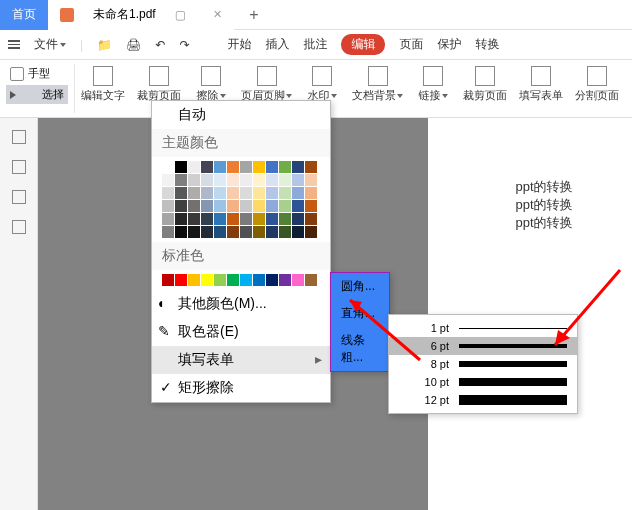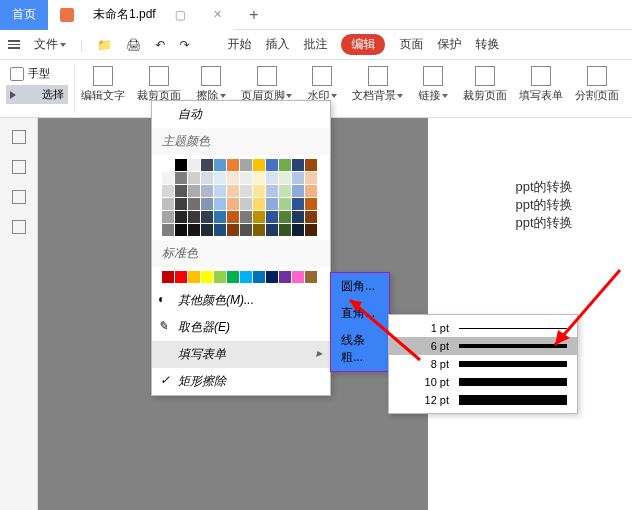--- a/index.html
+++ b/index.html
@@ -30,21 +30,21 @@
 .tool-grp{display:flex;flex-direction:column;align-items:center;padding:2px 6px;min-width:48px;}
 .tool-big-icon{width:20px;height:20px;border:1px solid #888;margin-bottom:2px;}
 .tool-label{font-size:11px;color:#333;display:flex;align-items:center;gap:1px;}
 .workspace{display:flex;height:392px;}
 .sidemini{width:38px;background:#f5f5f5;border-right:1px solid #ddd;display:flex;flex-direction:column;align-items:center;gap:16px;padding-top:12px;}
 .side-ico{width:14px;height:14px;border:1px solid #888;}
 .canvas{flex:1;background:#828282;position:relative;}
 .page{position:absolute;left:390px;top:0;width:232px;height:392px;background:#fff;padding-top:60px;}
 .page-text{text-align:center;font-size:13px;color:#333;line-height:1.4;}
 .popup{position:absolute;left:151px;top:100px;width:180px;background:#fff;border:1px solid #bbb;box-shadow:2px 2px 6px rgba(0,0,0,0.2);}
-.pop-item{padding:5px 10px 5px 26px;font-size:12px;position:relative;font-style:italic;}
+.pop-item{padding:5px 10px 5px 26px;font-size:14px;position:relative;}
 .pop-item:hover,.pop-item.hov{background:#e8e8e8;}
 .pop-item.hdr{color:#666;background:#f8f8f8;padding-left:10px;}
 .pop-check::before{content:"✓";position:absolute;left:8px;}
 .pop-arrow::after{content:"▸";position:absolute;right:8px;color:#666;}
 .swatch-grid{display:grid;grid-template-columns:repeat(12,12px);gap:1px;padding:4px 10px;}
 .sw{width:12px;height:12px;}
 .submenu{position:absolute;left:330px;top:272px;width:60px;background:#3b82f6;border:1px solid #a21caf;box-shadow:2px 2px 6px rgba(0,0,0,0.2);}
 .sub-item{padding:5px 10px;font-size:12px;}
 .ptmenu{position:absolute;left:388px;top:314px;width:190px;background:#fff;border:1px solid #bbb;box-shadow:2px 2px 6px rgba(0,0,0,0.2);padding:4px 0;}
 .pt-row{display:flex;align-items:center;height:18px;padding:0 10px;gap:10px;}

